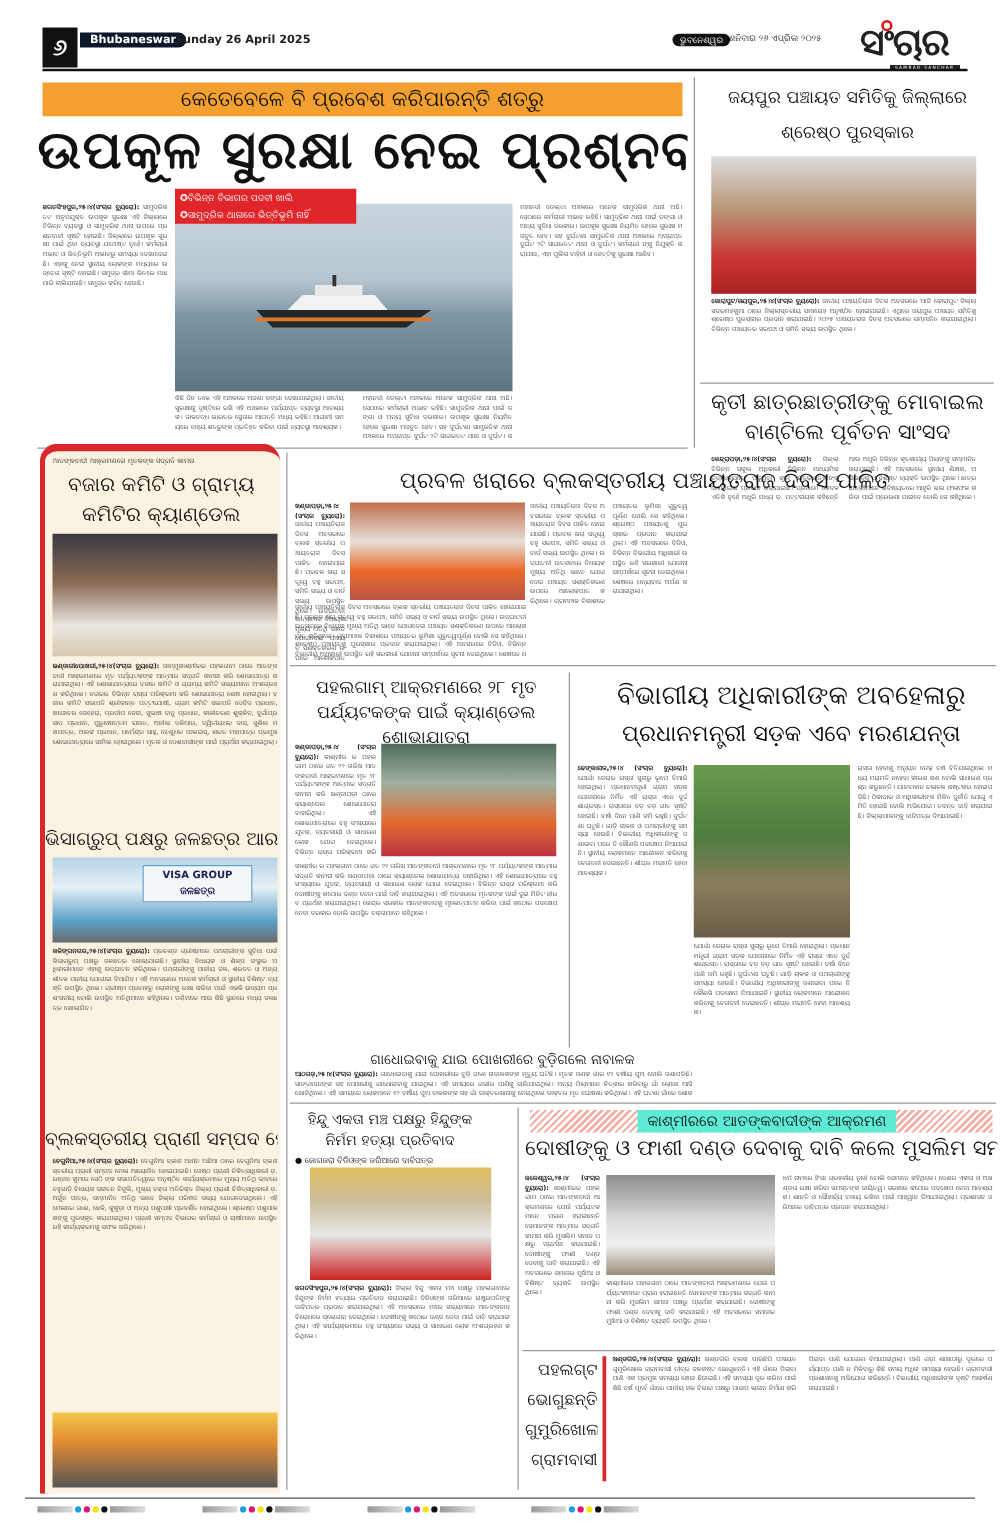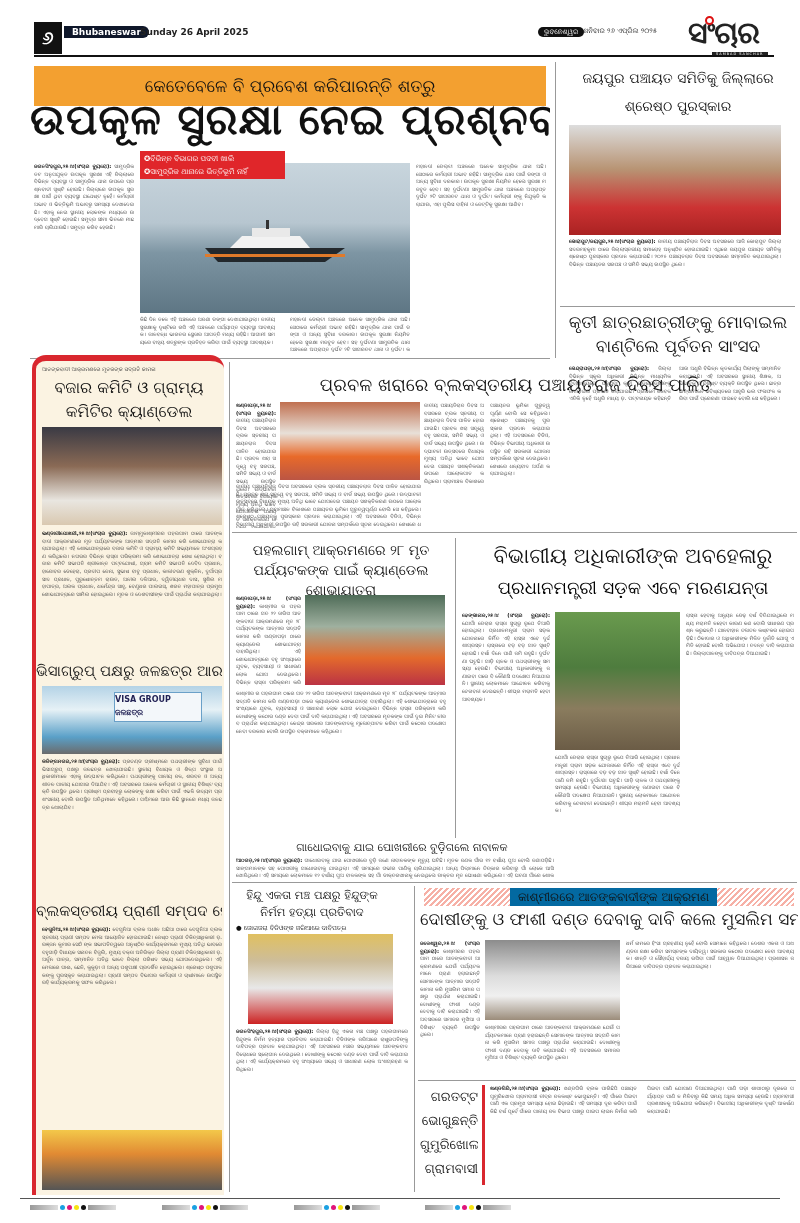--- a/index.html
+++ b/index.html
@@ -11,61 +11,61 @@
 .hd{font-family:"DejaVu Sans",sans-serif;color:#111;text-align:center;white-space:nowrap;overflow:hidden}
 .photo{background:#8a8a8a;overflow:hidden}
 .vline{position:absolute;width:1px;background:#999}
 .hline{position:absolute;height:1px;background:#999}
 
 #pgnum{left:34px;top:22px;width:28px;height:32px;background:#111;color:#fff;font-size:18px;font-weight:bold;display:flex;align-items:center;justify-content:center}
 #city-en{left:64px;top:26px;background:#0f172a;color:#fff;font-size:9px;font-weight:bold;padding:1px 8px;border-radius:0 8px 8px 0}
 #date-en{left:140px;top:27px;font-size:9px;font-weight:bold;color:#222}
 #city-or{left:538px;top:27px;background:#111;color:#fff;font-size:7px;padding:1px 6px;border-radius:8px}
 #date-or{left:583px;top:27px;font-size:7px;color:#222}
-#logo{left:688px;top:18px;font-size:30px;font-weight:bold;color:#222;font-family:Liberation Mono, monospace;letter-spacing:-1px}
+#logo{left:688px;top:18px;font-size:30px;font-weight:bold;color:#222;font-family:Liberation Sans, sans-serif;letter-spacing:-1px}
 #logo-dot{left:705px;top:16px;width:9px;height:9px;border-radius:50%;border:2px solid #d11;background:#fff}
 #logo-tag{left:712px;top:52px;font-size:3.5px;background:#222;color:#fff;padding:0 4px;letter-spacing:1px}
 #mast-rule{left:34px;top:55px;width:740px;height:2px;background:#111}
 
-#kicker{left:34px;top:66px;width:512px;height:40px;background:#f3a030;display:flex;align-items:center;justify-content:center;font-size:17px;color:#111}
+#kicker{left:34px;top:66px;width:512px;height:27px;background:#f3a030;display:flex;align-items:center;justify-content:center;font-size:17px;color:#111}
 #lead-hl{left:30px;top:95px;width:520px;height:58px;font-size:42px;font-weight:bold;letter-spacing:1px}
 #boat-photo{left:140px;top:163px;width:270px;height:150px;background:linear-gradient(180deg,#c8d5dd 0%,#b7c6d0 40%,#7d95a3 60%,#5e7684 100%)}
 #boat{left:60px;top:55px;width:150px;height:48px}
 #redbox{left:140px;top:151px;width:145px;height:28px;background:#e0262a;color:#fff;font-size:7.5px;line-height:13px;padding:1px 4px;white-space:nowrap;overflow:hidden}
 
 #jay-hl{left:558px;top:64px;width:240px;height:60px;font-size:14px;line-height:28px;white-space:normal}
 #jay-photo{left:569px;top:125px;width:212px;height:110px;background:linear-gradient(180deg,#ddd 0%,#b89474 40%,#c33 75%,#a22 100%)}
 #kruti-hl{left:558px;top:310px;width:240px;height:52px;font-size:17px;line-height:24px;white-space:normal}
 
 #leftbox{left:32px;top:355px;width:192px;height:840px;background:#fbf3e2;border-left:4px solid #d9272e;border-top:6px solid #d9272e;border-top-left-radius:14px;border-top-right-radius:14px}
 #lb-kicker{left:42px;top:366px;font-size:5.5px;color:#333;white-space:nowrap}
 #lb-hl{left:36px;top:376px;width:186px;font-size:16px;line-height:24px;white-space:normal}
 #lb-photo{left:42px;top:427px;width:180px;height:98px;background:linear-gradient(180deg,#3a3a44 0%,#8a6a55 40%,#e9e6e0 75%,#d9c8b0 100%)}
 #visa-hl{left:36px;top:660px;width:186px;font-size:15px;line-height:22px}
 #visa-photo{left:42px;top:686px;width:180px;height:68px;background:linear-gradient(180deg,#b4d3e6 0%,#e6f1f6 35%,#5aa0c8 75%,#6b6b6b 100%)}
-#visa-banner{left:72px;top:6px;width:88px;height:30px;background:#f3f7fa;border:1px solid #6aa0c8;color:#225;font-size:8px;font-weight:bold;line-height:13px}
+#visa-banner{left:72px;top:6px;width:88px;height:30px;background:#f3f7fa;border:1px solid #6aa0c8;color:#225;font-size:8px;font-weight:bold;text-align:center;line-height:13px}
 #prani-hl{left:36px;top:900px;width:186px;font-size:15px;line-height:22px}
 #prani-photo{left:42px;top:1130px;width:180px;height:60px;background:linear-gradient(180deg,#f3c84a 0%,#e18a33 40%,#555 100%)}
 
 #panch-hl{left:236px;top:372px;width:560px;font-size:18px;line-height:26px}
 #panch-photo{left:280px;top:402px;width:140px;height:78px;background:linear-gradient(180deg,#c07050 0%,#e8e0d8 40%,#e86a2a 70%,#b54 100%)}
 
 #pahal-hl{left:236px;top:540px;width:210px;font-size:14px;line-height:20px;white-space:normal}
 #pahal-photo{left:305px;top:595px;width:140px;height:90px;background:linear-gradient(180deg,#4f6c58 0%,#9fb09f 35%,#e36a2c 70%,#b34 100%)}
 #gadho-hl{left:242px;top:840px;width:320px;font-size:11px;line-height:16px}
 
 #bibha-hl{left:468px;top:541px;width:330px;font-size:21px;line-height:30px}
 #pradhan-hl{left:468px;top:575px;width:330px;font-size:18px;line-height:26px;color:#000000}
 #road-photo{left:555px;top:612px;width:125px;height:138px;background:linear-gradient(180deg,#6a9a4e 0%,#4e7c3e 40%,#8a7c5e 70%,#6b5c46 100%)}
 
 #hindu-hl{left:232px;top:887px;width:160px;font-size:11.5px;line-height:17px;white-space:normal}
 #hindu-sub{left:236px;top:924px;font-size:6.5px;white-space:nowrap;color:#111}
 #hindu-photo{left:248px;top:934px;width:145px;height:90px;background:linear-gradient(180deg,#e0c060 0%,#cdbd9a 30%,#e8e8e8 60%,#c22 100%)}
 #kash-band{left:424px;top:888px;width:370px;height:18px;background:repeating-linear-gradient(135deg,#f6b0a6 0 2px,#fff 2px 4px);}
-#kash-kicker{left:510px;top:888px;padding:0 8px;background:#0369a1;font-size:12px;line-height:18px;color:#111;white-space:nowrap}
+#kash-kicker{left:510px;top:888px;padding:0 8px;background:#5eead4;font-size:12px;line-height:18px;color:#111;white-space:nowrap}
 #dosi-hl{left:420px;top:906px;width:378px;font-size:17px;line-height:26px}
 #musl-photo{left:485px;top:940px;width:135px;height:80px;background:linear-gradient(180deg,#8c8c8c 0%,#dcdcdc 45%,#f0f0f0 70%,#9b8c7a 100%)}
 #jal-hl{left:420px;top:1085px;width:58px;font-size:13px;line-height:24px;white-space:normal;text-align:right}
 #jal-bar{left:482px;top:1085px;width:3px;height:100px;background:#d9272e}
 #footer-rule{left:20px;top:1198px;width:760px;height:1px;background:#555}
 .regbar{position:absolute;top:1205px;display:flex;align-items:center;gap:2px}
 .regbar .g{width:28px;height:5px;background:linear-gradient(90deg,#999,#ddd)}
 .regbar .d{width:5px;height:5px;border-radius:50%}
 </style>
 </head>
@@ -205,21 +205,21 @@
 <div class="abs txt" style="left:420px;top:940px;width:60px;height:135px">
   <span class="lead">ଜଳେଶ୍ୱର,୨୫।୪ (ସଂଚାର ବ୍ୟୁରୋ):</span>
   <span>କାଶ୍ମୀରର ପହଲଗାମ ଠାରେ ଆତଙ୍କବାଦୀ ଆକ୍ରମଣରେ ଯେଉଁ ପର୍ଯ୍ୟଟକମାନେ ପ୍ରାଣ ହରାଇଛନ୍ତି ସେମାନଙ୍କ ଆତ୍ମାର ସଦ୍‌ଗତି କାମନା କରି ମୁସଲିମ ସମାଜ ପକ୍ଷରୁ ପ୍ରାର୍ଥନା କରାଯାଇଛି। ଦୋଷୀଙ୍କୁ ଫାଶୀ ଦଣ୍ଡ ଦେବାକୁ ଦାବି କରାଯାଇଛି। ଏହି ଅବସରରେ ସମାଜର ମୁଖିଆ ଓ ବିଶିଷ୍ଟ ବ୍ୟକ୍ତି ଉପସ୍ଥିତ ଥିଲେ।</span>
 </div>
 <div id="musl-photo" class="abs photo"></div>
 <div class="abs txt" style="left:485px;top:1024px;width:135px;height:52px">କାଶ୍ମୀରର ପହଲଗାମ ଠାରେ ଆତଙ୍କବାଦୀ ଆକ୍ରମଣରେ ଯେଉଁ ପର୍ଯ୍ୟଟକମାନେ ପ୍ରାଣ ହରାଇଛନ୍ତି ସେମାନଙ୍କ ଆତ୍ମାର ସଦ୍‌ଗତି କାମନା କରି ମୁସଲିମ ସମାଜ ପକ୍ଷରୁ ପ୍ରାର୍ଥନା କରାଯାଇଛି। ଦୋଷୀଙ୍କୁ ଫାଶୀ ଦଣ୍ଡ ଦେବାକୁ ଦାବି କରାଯାଇଛି। ଏହି ଅବସରରେ ସମାଜର ମୁଖିଆ ଓ ବିଶିଷ୍ଟ ବ୍ୟକ୍ତି ଉପସ୍ଥିତ ଥିଲେ।</div>
 <div class="abs txt" style="left:626px;top:940px;width:168px;height:136px">ଧର୍ମ ନାମରେ ହିଂସା ଗ୍ରହଣୀୟ ନୁହେଁ ବୋଲି ସେମାନେ କହିଥିଲେ। ଦେଶର ଏକତା ଓ ଅଖଣ୍ଡତା ରକ୍ଷା କରିବା ସମସ୍ତଙ୍କ ଦାୟିତ୍ୱ। ସରକାର କଠୋର ପଦକ୍ଷେପ ନେବା ଆବଶ୍ୟକ। ଶାନ୍ତି ଓ ସୌହାର୍ଦ୍ଦ୍ୟ ବଜାୟ ରଖିବା ପାଇଁ ଆହ୍ୱାନ ଦିଆଯାଇଥିଲା। ପ୍ରଶାସନ ଜରିଆରେ ଦାବିପତ୍ର ପ୍ରଦାନ କରାଯାଇଥିଲା।</div>
 
 <div class="hline" style="left:418px;top:1080px;width:378px"></div>
 
-<div id="jal-hl" class="abs hd">ଗରତଟ୍ଟ ଭୋଗୁଛନ୍ତି ଗୁମୁରିଖୋଲ ଗ୍ରାମବାସୀ</div>
+<div id="jal-hl" class="abs hd">ପହଲଗ୍ଟ ଭୋଗୁଛନ୍ତି ଗୁମୁରିଖୋଲ ଗ୍ରାମବାସୀ</div>
 <div id="jal-bar" class="abs"></div>
 <div class="abs txt" style="left:490px;top:1085px;width:304px;height:105px;column-count:2;column-gap:10px">
   <span class="lead">ଖଣ୍ଡଗିରି,୨୫।୪(ସଂଚାର ବ୍ୟୁରୋ):</span>
   <span>ଖଣ୍ଡଗିରି ବ୍ଲକ ପାରିଛିପି ପଞ୍ଚାୟତ ଗୁମୁରିଖୋଲ ଗ୍ରାମବାସୀ ତୀବ୍ର ଜଳକଷ୍ଟ ଭୋଗୁଛନ୍ତି। ଏହି ଗାଁରେ ପିଇବା ପାଣି ଏକ ପ୍ରମୁଖ ସମସ୍ୟା ହୋଇ ଛିଡ଼ାଇଛି। ଏହି ସମସ୍ୟା ଦୂର କରିବା ପାଇଁ କିଛି ବର୍ଷ ପୂର୍ବେ ଗାଁରେ ପାନୀୟ ଜଳ ବିଭାଗ ପକ୍ଷରୁ ପାଇପ ଲାଇନ ନିର୍ମାଣ କରି ପିଇବା ପାଣି ଯୋଗାଣ ଦିଆଯାଇଥିଲା। ପାଣି ଗଡ଼ା ଶାଖାଠାରୁ ଦୂରରେ ପର୍ଯ୍ୟାପ୍ତ ପାଣି ନ ମିଳିବାରୁ କିଛି ସମୟ ଅଧିକ ସମସ୍ୟା ହେଉଛି। ଗ୍ରାମବାସୀ ପ୍ରଶାସନକୁ ଅଭିଯୋଗ କରିଛନ୍ତି। ବିଭାଗୀୟ ଅଧିକାରୀଙ୍କ ଦୃଷ୍ଟି ଆକର୍ଷଣ କରାଯାଇଛି।</span>
 </div>
 
 <div id="footer-rule" class="abs"></div>
 <div class="regbar" style="left:30px">
   <span class="g"></span>
     <span class="d" style="background:#1ba1e2"></span>

